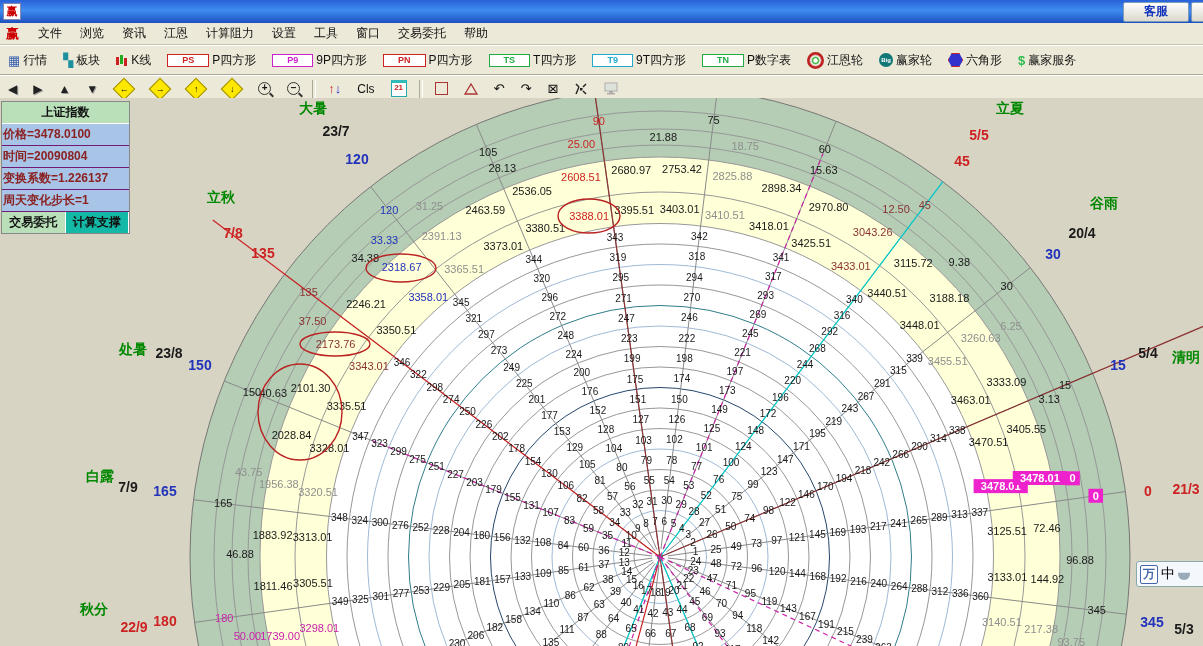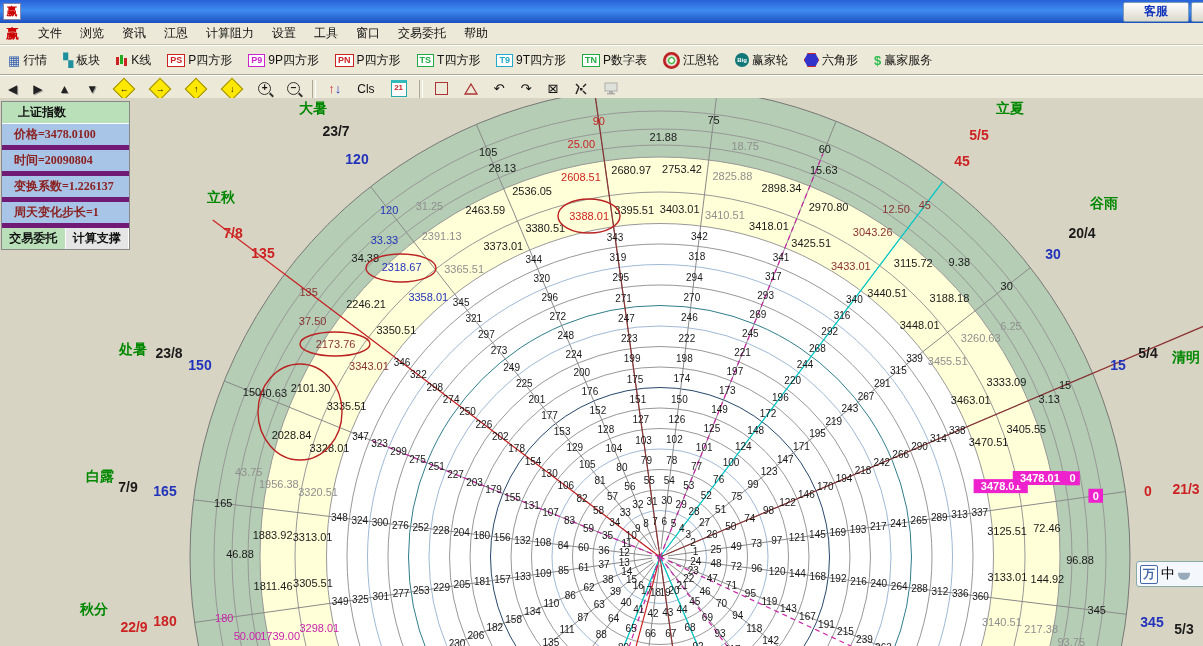--- a/index.html
+++ b/index.html
@@ -9,46 +9,46 @@
   #titlebar .tbtn{position:absolute;right:14px;top:2px;height:18px;padding:0 20px;background:linear-gradient(#fefefe,#dcd9cc);border:1px solid #7f9db9;border-radius:2px;color:#1133bb;font-size:12px;font-weight:bold;line-height:17px;}
   #titlebar .tbtn2{position:absolute;right:-4px;top:2px;width:14px;height:18px;background:linear-gradient(#fefefe,#dcd9cc);border:1px solid #7f9db9;border-radius:2px;}
   #menubar{height:21px;background:#ece9d8;border-bottom:1px solid #c8c4b0;display:flex;align-items:center;font-size:12px;color:#111;}
   #menubar .mlogo{color:#c00;font-weight:bold;font-size:13px;padding:0 10px 0 6px;}
   #menubar .mitem{padding:0 9px;cursor:default;}
   .toolbar{background:#ece9d8;display:flex;align-items:center;font-size:12px;color:#111;border-top:1px solid #fff;border-bottom:1px solid #aca899;}
   #toolbar1{height:28px;}
   #toolbar2{height:25px;}
   .tbitem{display:flex;align-items:center;gap:3px;padding:2px 6px;margin:0 1px;border:1px solid transparent;}
   .ic{display:inline-block;font-size:13px;line-height:13px;}
-  .badge{display:inline-block;font-size:9px;font-weight:bold;line-height:11px;padding:0 2px;background:#fff;color:#c22;}
+  .badge{display:inline-block;font-size:9px;font-weight:bold;line-height:11px;padding:0 14px;background:#fff;color:#c22;}
   .candle{width:12px;height:13px;position:relative;}
   .candle i{position:absolute;width:3px;background:#c22;}
   .candle i:nth-child(1){left:0;top:3px;height:8px;}
   .candle i:nth-child(2){left:4px;top:1px;height:9px;background:#2a2;}
   .candle i:nth-child(3){left:8px;top:4px;height:8px;}
   .wheelic{width:13px;height:13px;border-radius:50%;border:2px solid #b22;background:radial-gradient(#fff 20%,#2a2 30%,#fff 50%,#b22 70%);}
   .bigic{width:14px;height:14px;border-radius:50%;background:#177;color:#fff;font-size:6px;line-height:14px;text-align:center;font-weight:bold;}
   .hexic{width:13px;height:12px;background:#33c;clip-path:polygon(25% 0,75% 0,100% 50%,75% 100%,25% 100%,0 50%);border:1px solid #c22;}
   .navarr{font-size:12px;color:#222;text-shadow:1px 1px 0 #999;}
   .dia{width:14px;height:14px;background:#ffe800;border:1px solid #998800;transform:rotate(45deg);display:inline-flex;align-items:center;justify-content:center;margin:0 2px;}
   .dia i{transform:rotate(-45deg);font-style:normal;font-size:9px;font-weight:bold;color:#111;}
   .mag{display:inline-block;width:11px;height:11px;border:1.5px solid #333;border-radius:50%;font-size:10px;line-height:10px;text-align:center;font-weight:bold;position:relative;}
   .mag::after{content:"";position:absolute;width:5px;height:2px;background:#333;right:-4px;bottom:-2px;transform:rotate(45deg);}
   .cal{display:inline-block;width:14px;height:13px;background:#fff;border:1px solid #2aa;border-top:3px solid #3bb;color:#c22;font-size:8px;font-weight:bold;text-align:center;line-height:10px;}
   .sqt{display:inline-block;width:11px;height:11px;border:1.5px solid #a33;}
   .sep{width:2px;height:18px;border-left:1px solid #aca899;border-right:1px solid #fff;margin:0 4px;}
   #main{position:absolute;left:0;top:98px;width:1203px;height:548px;background:#d8d4c4;overflow:hidden;}
   #wheelsvg{position:absolute;left:0;top:-98px;}
   #panel{position:absolute;left:1px;top:3px;width:127px;font-size:12px;font-weight:bold;z-index:5;border:1px solid #888;background:#fff;}
-  #panel .ptitle{background:#b9e0b9;color:#111;padding:2px 16px;border-bottom:1px solid #fff;}
-  #panel .prow{background:#a8c4e6;color:#8b2222;padding:2px 12px;border-bottom:5px solid #701a75;white-space:nowrap;overflow:hidden;font-family:Liberation Serif, serif;}
+  #panel .ptitle{background:#b9e0b9;color:#111;text-align:center;padding:2px 8px;border-bottom:1px solid #fff;}
+  #panel .prow{background:#a8c4e6;color:#8b2222;padding:2px 1px;border-bottom:1px solid #701a75;white-space:nowrap;overflow:hidden;}
   #panel .pbtns{display:flex;}
   #panel .pbtn{flex:1;text-align:center;padding:2px 0;color:#111;border-right:1px solid #fff;cursor:default;}
   #panel .pbtn:first-child{background:#b9e0b9;}
-  #panel .pbtn:last-child{background:#e5e5e5;}
+  #panel .pbtn:last-child{background:#14b8a6;}
   #ime{position:absolute;left:1136px;top:463px;height:24px;width:70px;background:#f4f7fc;border:1px solid #8aa;border-radius:3px;display:flex;align-items:center;gap:3px;padding:0 3px;z-index:6;font-size:14px;}
   #ime .imekey{border:1px solid #46a;color:#46a;background:#fff;font-size:12px;font-weight:bold;padding:0 2px;border-radius:2px;}
   #ime .imemoon{width:12px;height:12px;border-radius:50%;background:#9ab;clip-path:polygon(0 40%,100% 40%,100% 100%,0 100%);}
   text{font-family:"Liberation Sans","DejaVu Sans",sans-serif;}
 </style>
 </head>
 <body>
 
 <div id="titlebar">
   <span class="tlogo">赢</span>

